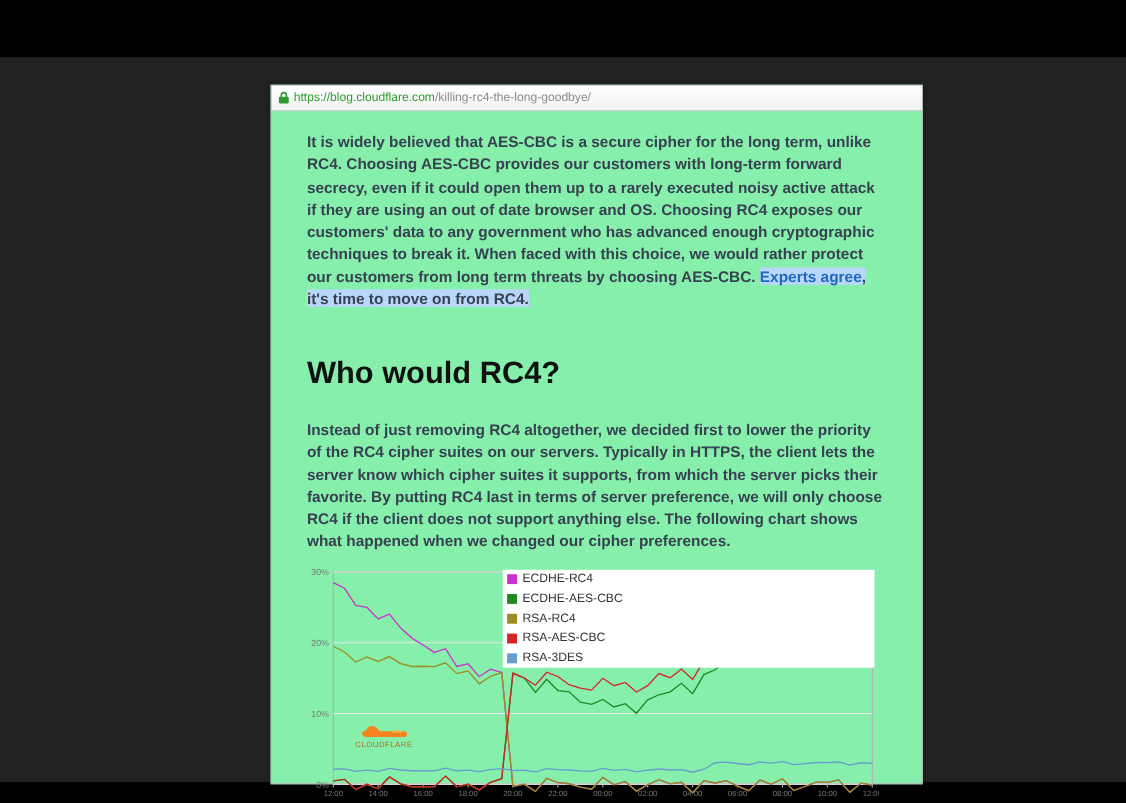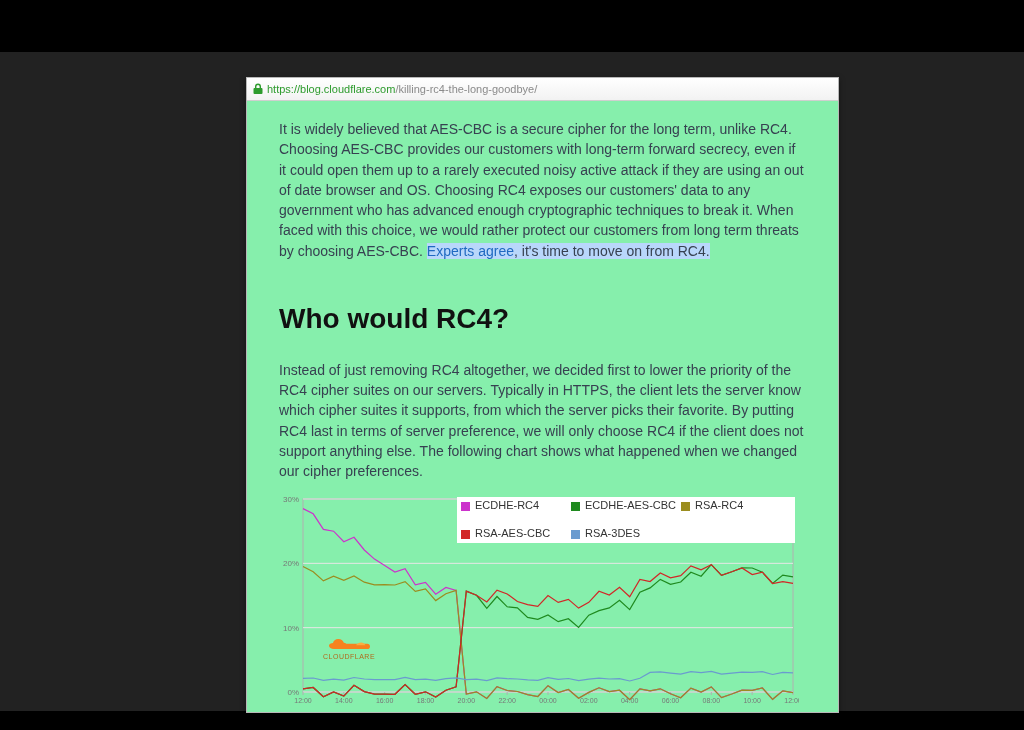--- a/index.html
+++ b/index.html
@@ -35,21 +35,21 @@
   .lock{margin-right:4px;display:inline-flex}
   .lock svg{width:10px;height:12px}
   .url-secure{color:#2d9b2d}
   .url-rest{color:#8a8a8a}
   .content{
     padding:18px 32px 0 32px;
     color:#374151;
     font-size:14px;
     line-height:1.45;
   }
-  .content p{margin:0 0 12px 0;}
+  .content p{margin:0 0 12px 0;font-weight:bold;}
   .link{color:#1f69c1;text-decoration:none}
   .hl{background:#b9d7fb}
   h2{
     font-family:"Helvetica Neue",Arial,sans-serif;
     font-weight:700;
     font-size:28px;
     color:#111;
     margin:38px 0 20px 0;
   }
   .chart{
@@ -59,22 +59,22 @@
   }
   .chart svg{display:block}
   .legend{
     position:absolute;
     left:178px;top:2px;
     width:330px;
     background:#fff;
     font-size:11px;
     color:#333;
     display:grid;
-    grid-template-columns:1fr 1fr 1fr;
-    row-gap:12px;
+    grid-template-columns:1fr;
+    row-gap:2px;
     padding:1px 4px;
   }
   .lg{display:flex;align-items:center;gap:5px}
   .sw{width:9px;height:9px}
   .logo{
     position:absolute;
     left:44px;top:142px;
     font-size:7px;
     letter-spacing:.5px;
     color:#b06b1c;

